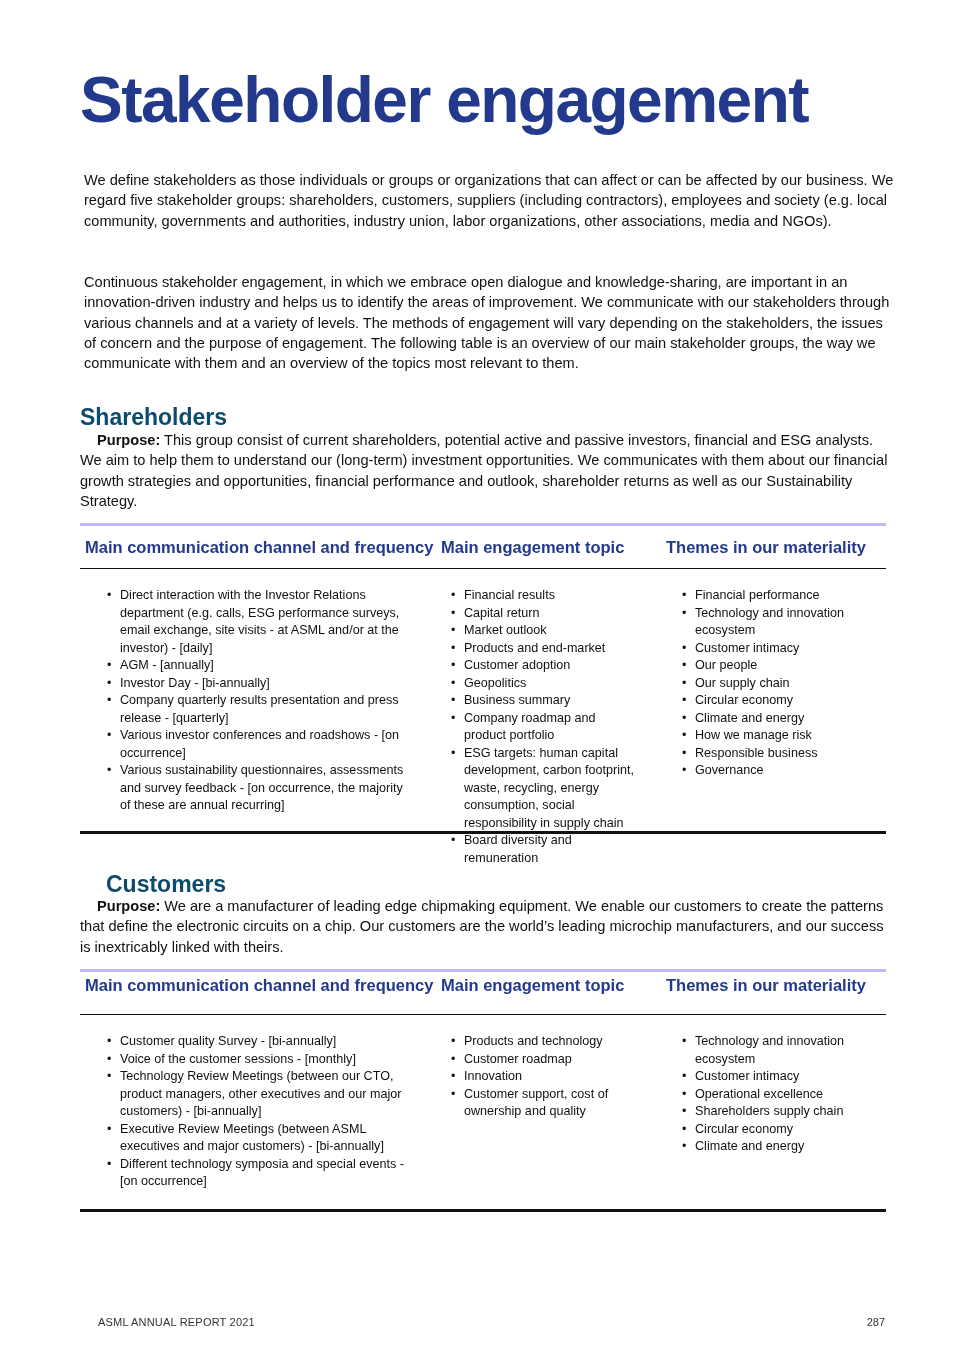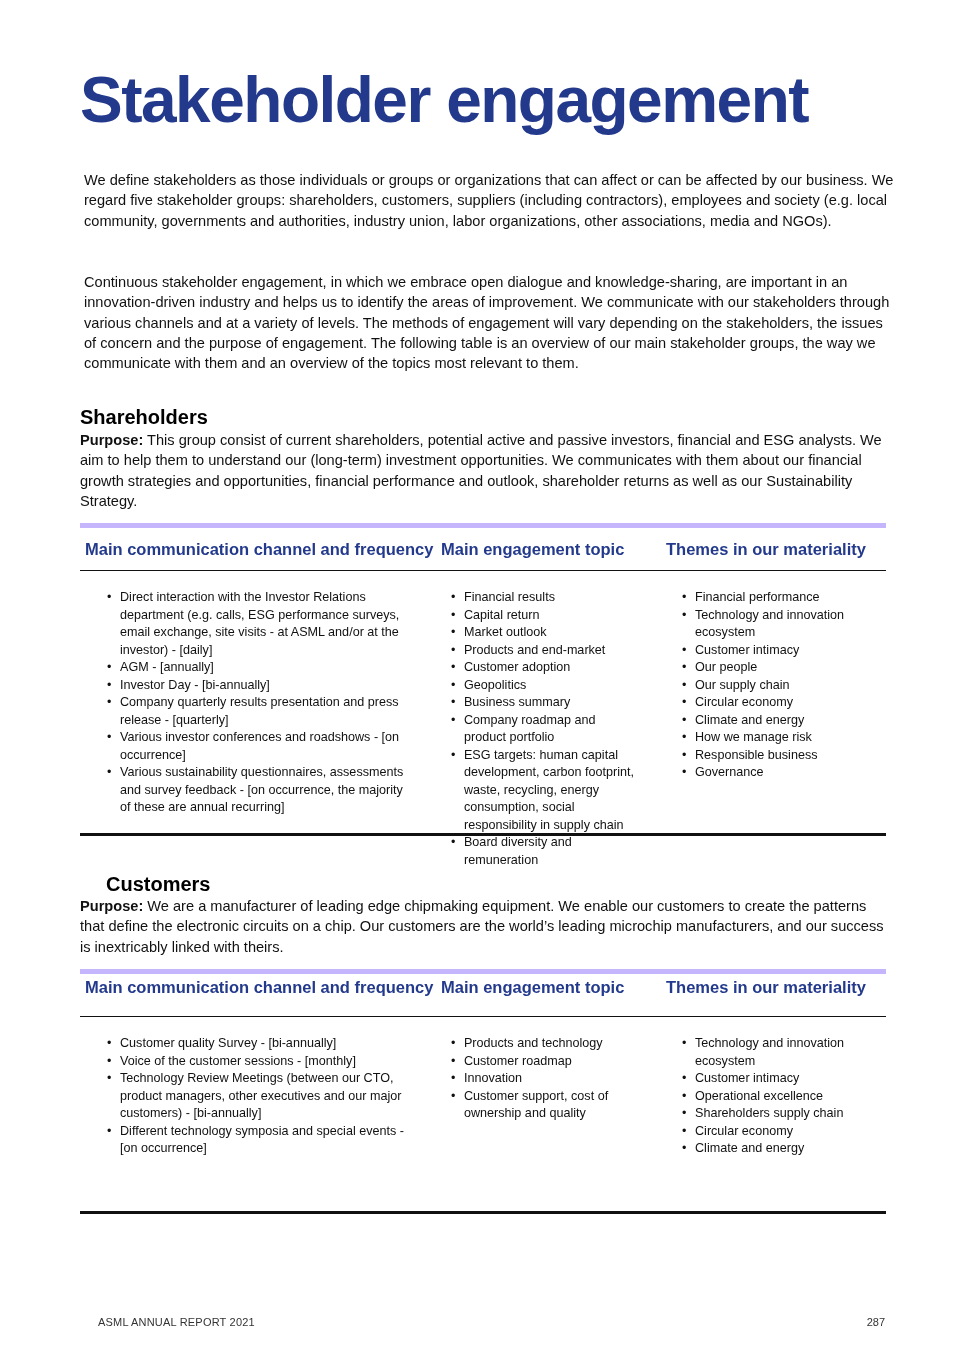--- a/index.html
+++ b/index.html
@@ -6,30 +6,30 @@
   body { width: 965px; height: 1365px; position: relative; overflow: hidden;
          font-family: "Liberation Sans", sans-serif; color: #111111; }
   .title { position: absolute; left: 80px; top: 62px; margin: 0;
            font-size: 64px; font-weight: bold; color: #233a8c; letter-spacing: -1.5px;
            line-height: 76px; white-space: nowrap; }
   .para { position: absolute; left: 80px; width: 810px; margin: 4px;
           font-size: 14.6px; line-height: 20.3px; color: #111; }
   .p1 { top: 166px; }
   .p2 { top: 268px; }
   .section-heading { position: absolute; left: 80px; margin: 0;
-                     font-size: 20px; font-weight: bold; color: #000000; line-height: 26px; }
+                     font-size: 23px; font-weight: bold; color: #0c4a6e; line-height: 26px; }
   .sh-heading { top: 404px; }
   .cu-heading { top: 871px; margin-left: 26px; }
   .purpose { position: absolute; left: 80px; width: 810px; margin: 0;
              font-size: 14.6px; line-height: 20.3px; }
   .sh-purpose { top: 430px; }
   .cu-purpose { top: 896px; }
-  .purpose b { font-weight: bold; }
+  .purpose b { font-weight: bold; margin-left: 17px; }
 
-  .tbl { position: absolute; left: 80px; width: 806px; border-top: 5px solid #c4b5fd; border-bottom: 3px solid #111; }
+  .tbl { position: absolute; left: 80px; width: 806px; border-top: 3px solid #c4b5fd; border-bottom: 3px solid #111; }
   .sh-tbl { top: 523px; height: 305px; }
   .cu-tbl { top: 969px; height: 237px; }
   .thead { display: flex; border-bottom: 1px solid #111; height: 42px; align-items: center; }
   .th { color: #233a8c; font-weight: bold; font-size: 16.5px; line-height: 20px; box-sizing: border-box; }
   .cu-tbl .thead { align-items: flex-start; padding-top: 3px; height: 39px; }
   .c1 { width: 356px; padding-left: 5px; }
   .c2 { width: 225px; padding-left: 5px; }
   .c3 { width: 225px; padding-left: 5px; }
   .tbody { display: flex; padding-top: 2px; }
   ul { margin: 16px; padding: 0; list-style: none; }
@@ -99,20 +99,21 @@
   <div class="thead">
     <div class="th c1">Main communication channel and frequency</div>
     <div class="th c2">Main engagement topic</div>
     <div class="th c3">Themes in our materiality</div>
   </div>
   <div class="tbody">
     <ul class="c1 col1 list">
         <li>Customer quality Survey - [bi-annually]</li>
         <li>Voice of the customer sessions - [monthly]</li>
         <li>Technology Review Meetings (between our CTO, product managers, other executives and  our major customers) - [bi-annually]</li>
+        <li>Executive Review Meetings (between ASML executives and major customers)  - [bi-annually]</li>
         <li>Different technology symposia and special events  - [on occurrence]</li>
       </ul>
     <ul class="c2 list">
         <li>Products and technology</li>
         <li>Customer roadmap</li>
         <li>Innovation</li>
         <li>Customer support, cost of ownership and quality</li>
       </ul>
     <ul class="c3 list">
         <li>Technology and innovation ecosystem</li>

